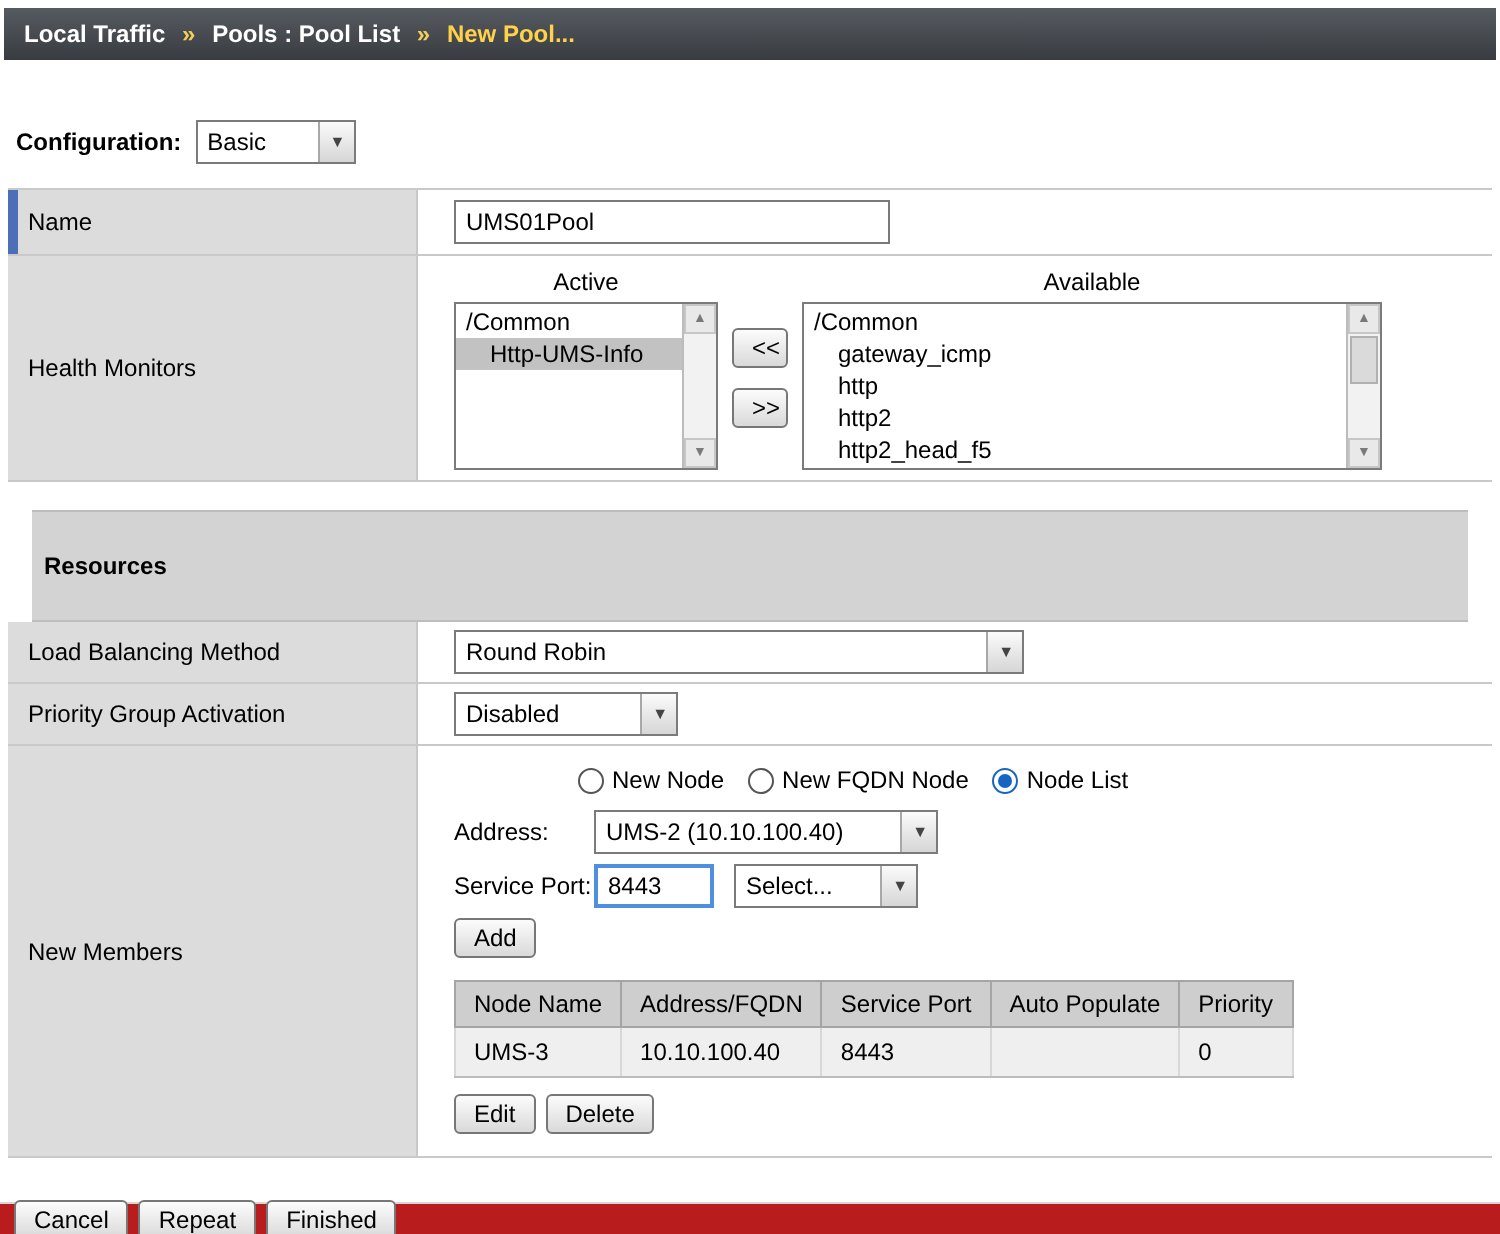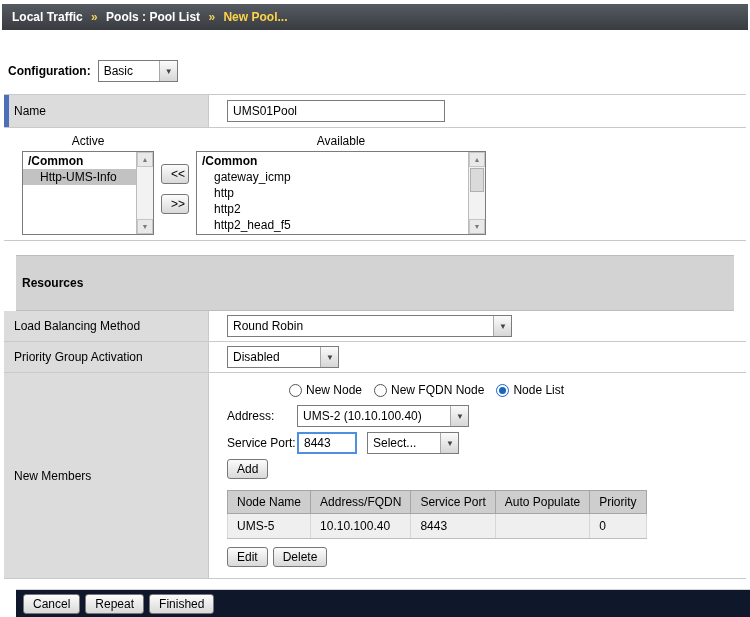--- a/index.html
+++ b/index.html
@@ -61,21 +61,21 @@
   .sel::after {
     content: "▼"; position: absolute; right: 5px; top: 50%; transform: translateY(-50%);
     font-size: 8px; color: #444; pointer-events: none;
   }
 
   
   .hm-wrap { display: flex; align-items: flex-start; padding: 6px 0; }
   .hm-title { text-align: center; margin-bottom: 3px; }
   .listbox { display: flex; border: 1px solid #7b7b7b; background: #fff; height: 84px; overflow: hidden; }
   .lb-items { flex: 1; overflow: hidden; padding-top: 1px; }
-  .lb-group { font-weight: bold; padding: 1px 5px; white-space: nowrap; }
+  .lb-group { font-weight: normal; padding: 1px 5px; white-space: nowrap; }
   .lb-item { padding: 1px 5px 1px 17px; white-space: nowrap; cursor: default; }
   .lb-item.selected { background: #c2c2c2; }
   .sb { width: 17px; border-left: 1px solid #bcbcbc; background: #f2f2f2; display: flex; flex-direction: column; }
   .sb-btn {
     height: 15px; background: #e9e9e9; border: 1px solid #c6c6c6;
     font-size: 7px; color: #7a7a7a; display: flex; align-items: center; justify-content: center;
     cursor: pointer;
   }
   .sb-thumb { height: 24px; margin: 1px; background: #dadada; border: 1px solid #b0b0b0; }
   .sb-fill { flex: 1; }
@@ -119,22 +119,22 @@
     padding: 4px 9px; font-weight: normal; white-space: nowrap;
   }
   .members td {
     background: #efefef; border: 1px solid #d7d7d7; border-bottom: 1px solid #bdbdbd;
     padding: 5px 9px; text-align: left; white-space: nowrap;
   }
   .nm-actions { margin-top: 8px; display: flex; gap: 5px; }
 
   
   .footer-bar {
-    position: absolute; left: 16px; right: 0; bottom: 0; height: 28px;
-    background: #0f172a; border-top: 1px solid #d6d6d6;
+    position: absolute; left: 0; right: 0; bottom: 0; height: 16px;
+    background: #b91c1c; border-top: 1px solid #d6d6d6;
     display: flex; align-items: center; gap: 5px; padding: 0 7px;
   }
 </style>
 </head>
 <body>
 
 <div class="crumbs">
   <span class="crumb">Local Traffic</span>
   <span class="crumb-sep">»</span>
   <span class="crumb">Pools : Pool List</span>
@@ -157,20 +157,23 @@
     <div class="row-label">
       <span>Name</span>
     </div>
     <div class="row-value">
       <input class="text-input" style="width: 218px;" value="UMS01Pool">
     </div>
   </div>
 
 
   <div class="row" style="height:113px">
+    <div class="row-label">
+      <span>Health Monitors</span>
+    </div>
     <div class="row-value">
       <div class="hm-wrap">
         <div class="hm-col">
           <div class="hm-title">Active</div>
           <div class="listbox" style="width:132px">
             <div class="lb-items">
               <div class="lb-group">/Common</div>
               <div class="lb-item selected">Http-UMS-Info</div>
             </div>
             <div class="sb">
@@ -280,21 +283,21 @@
             <tr>
               <th>Node Name</th>
               <th>Address/FQDN</th>
               <th>Service Port</th>
               <th>Auto Populate</th>
               <th>Priority</th>
             </tr>
           </thead>
           <tbody>
             <tr>
-              <td>UMS-5</td>
+              <td>UMS-3</td>
               <td>10.10.100.40</td>
               <td>8443</td>
               <td></td>
               <td>0</td>
             </tr>
           </tbody>
         </table>
 
         <div class="nm-actions">
           <button class="btn">Edit</button>

